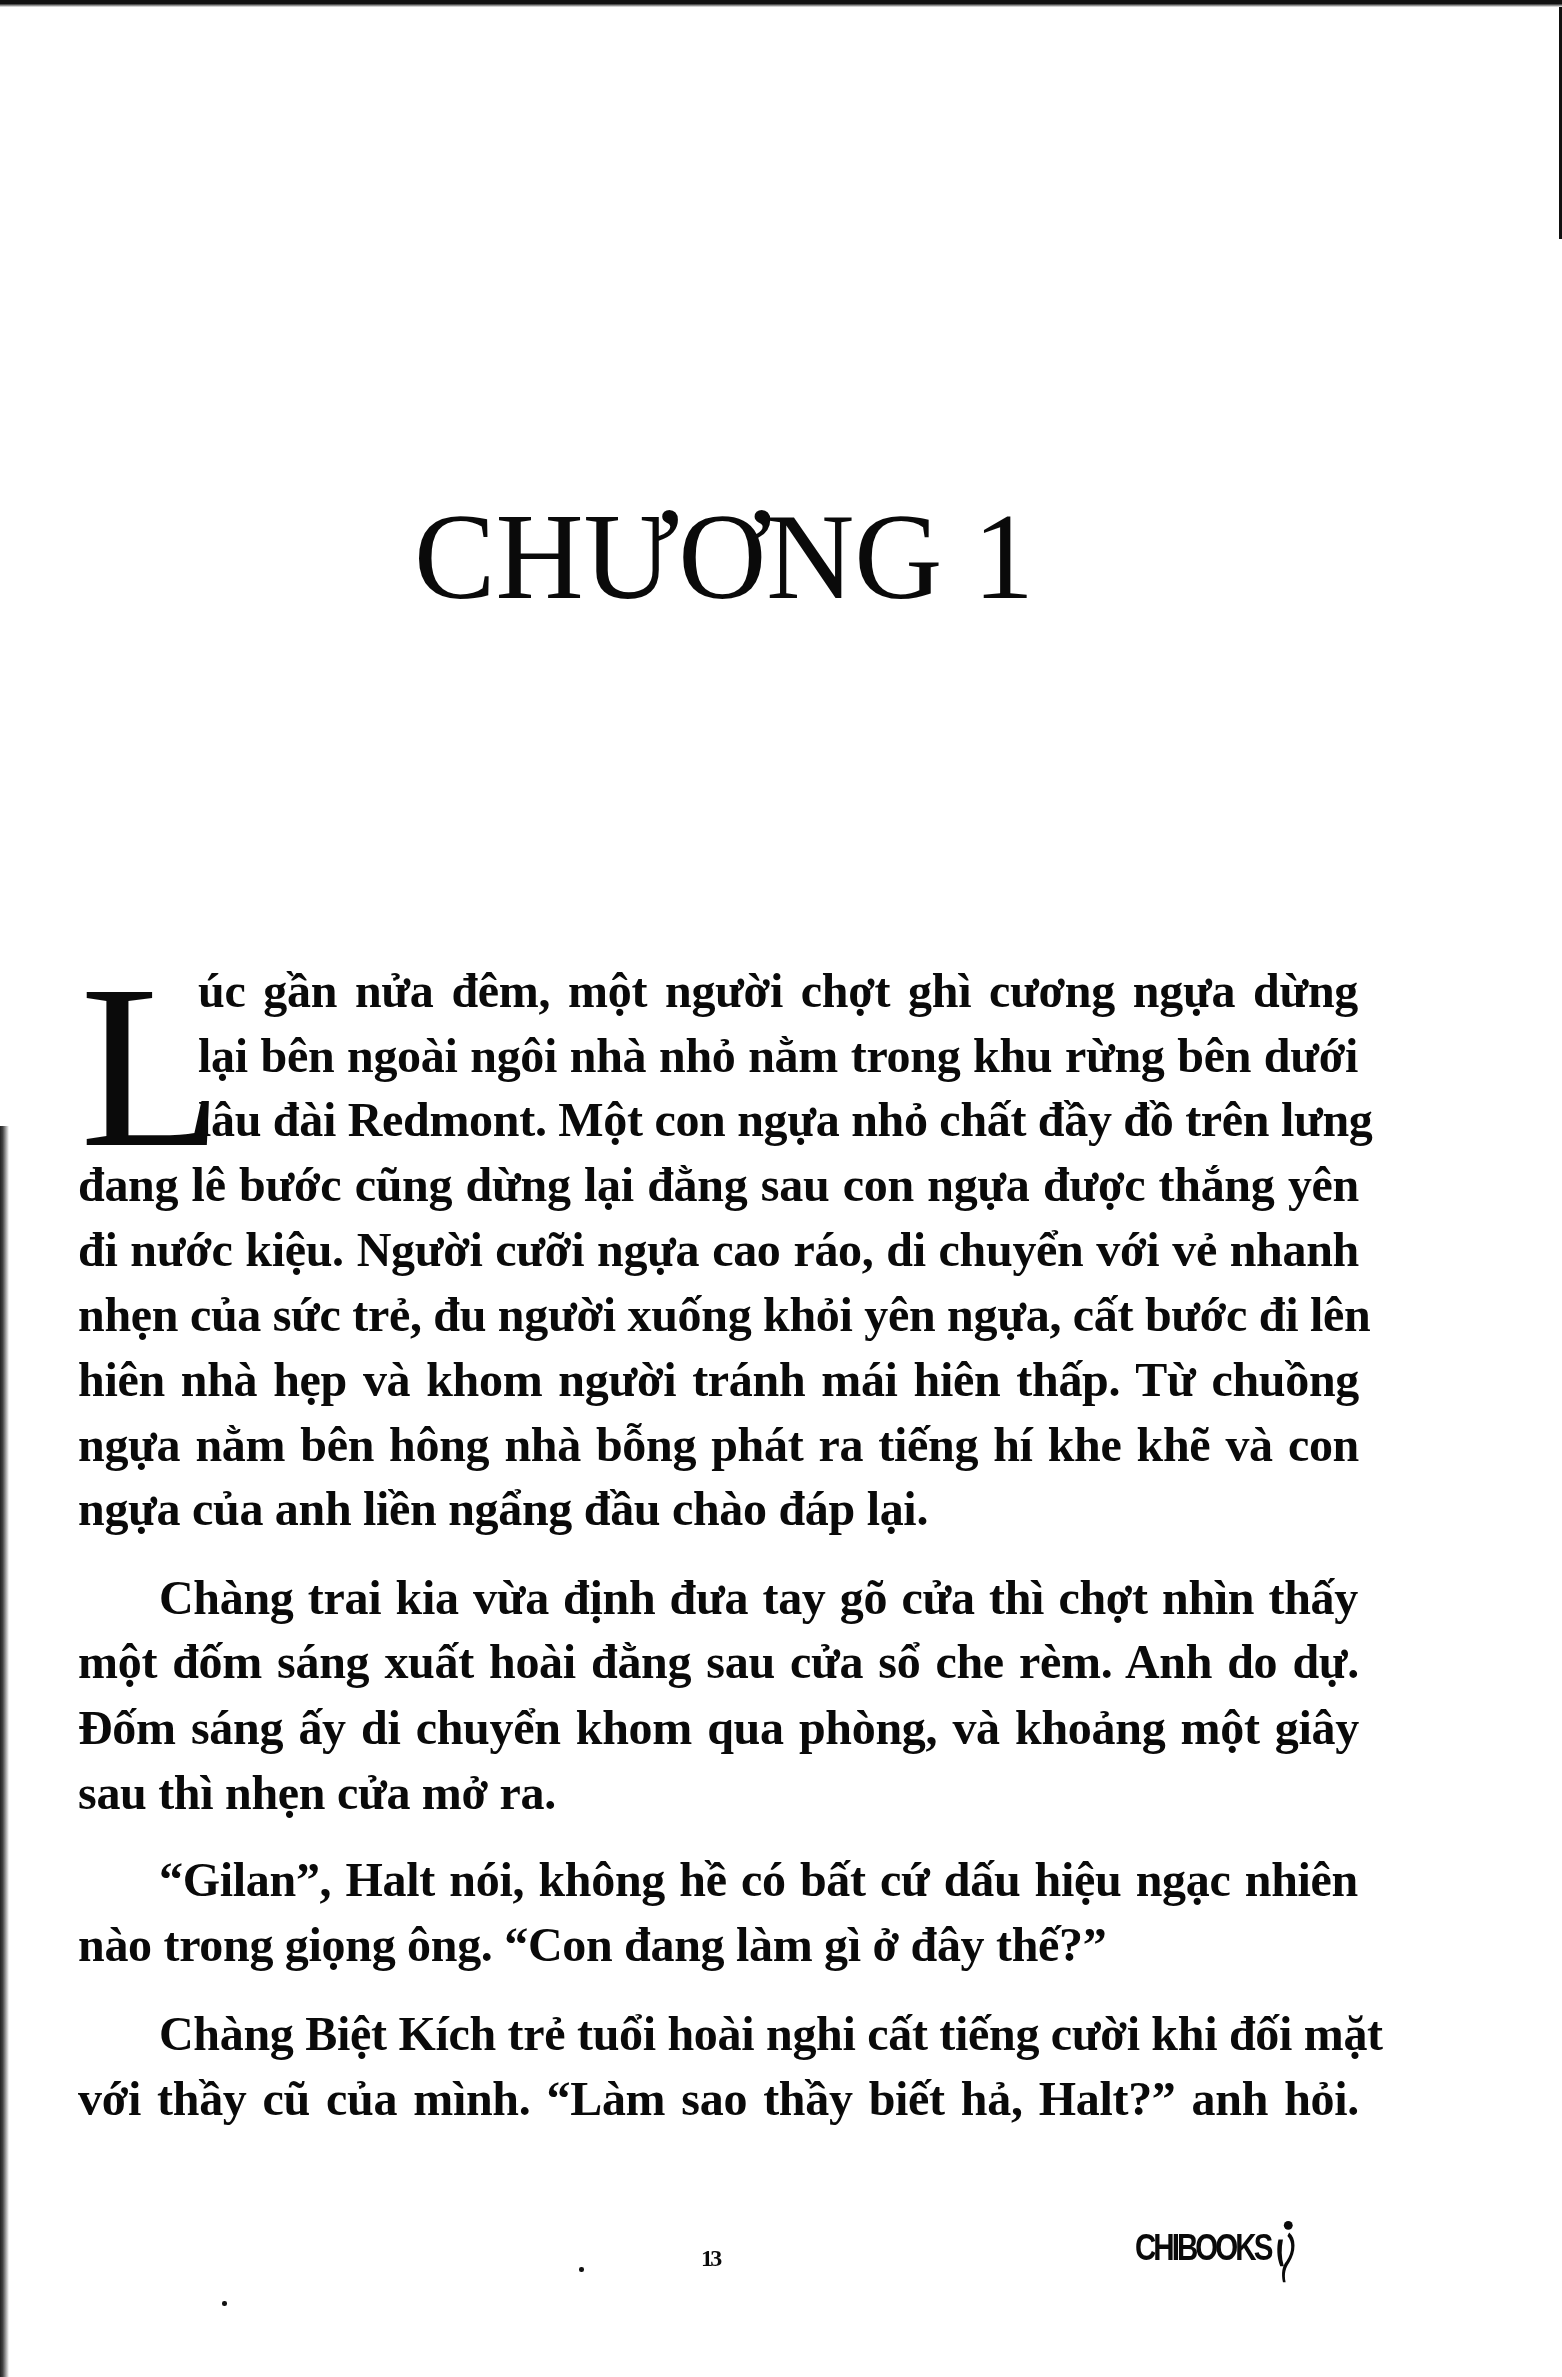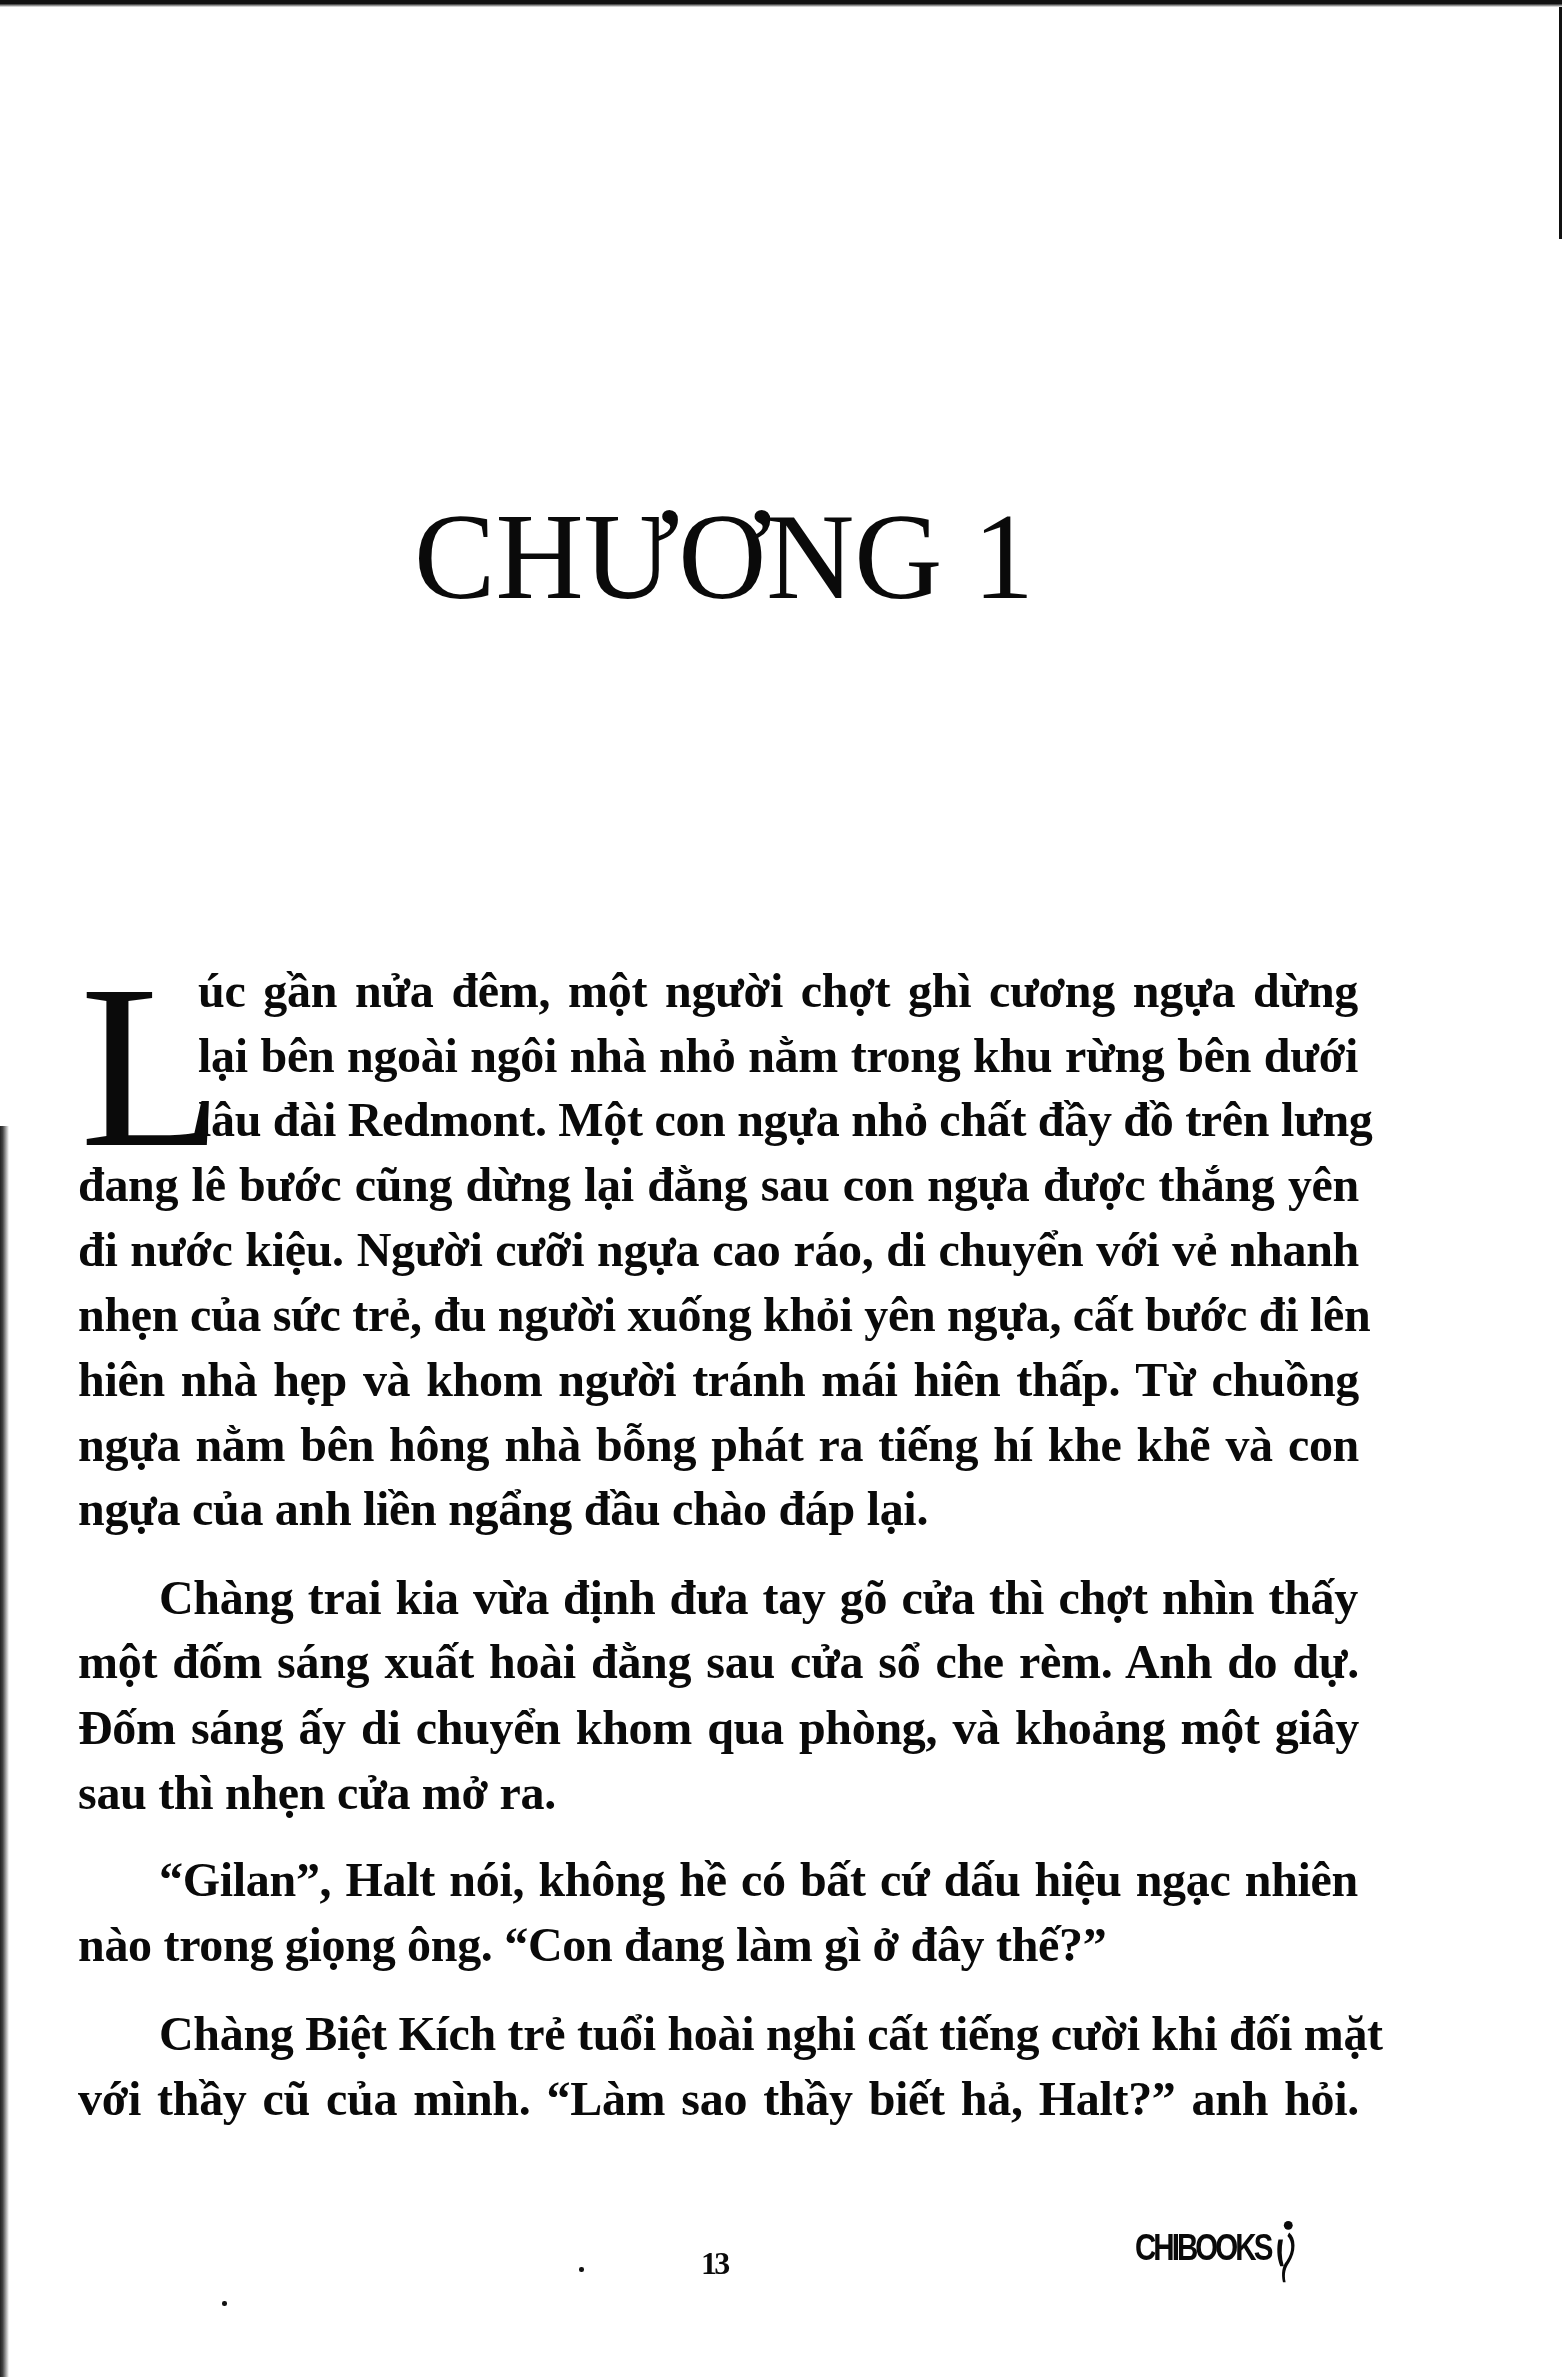--- a/index.html
+++ b/index.html
@@ -89,21 +89,21 @@
       font-size: 234px;
       line-height: 1;
       font-weight: normal;
       color: #0a0a0a;
     }
     .footer-page-number {
       position: absolute;
       left: 701px;
       top: 2245px;
       font-family: "Liberation Serif", "DejaVu Serif", serif;
-      font-size: 32px;
+      font-size: 24px;
       font-weight: bold;
       letter-spacing: -2.7px;
     }
     .footer-dot {
       position: absolute;
       left: 579px;
       top: 2267px;
       width: 4.5px; height: 4.5px;
       border-radius: 50%;
       background: #111;

